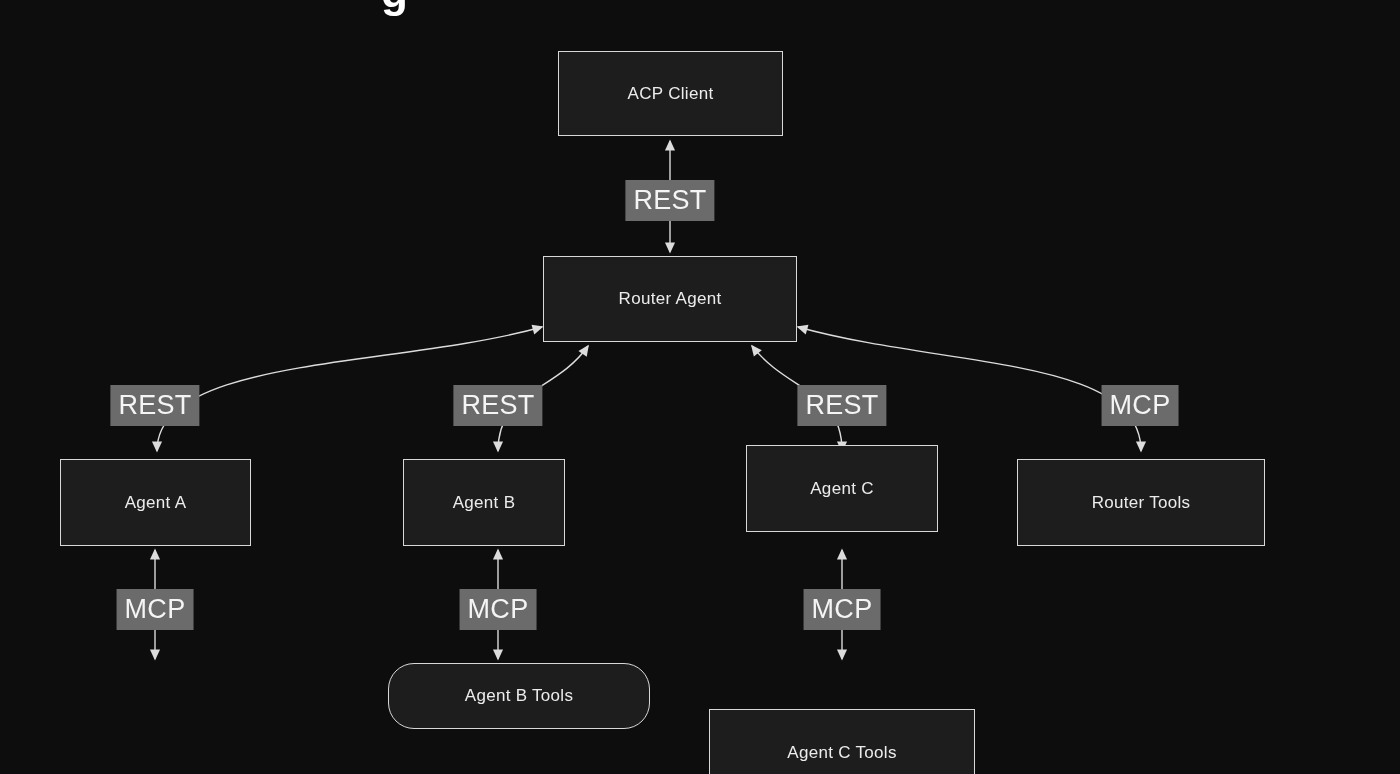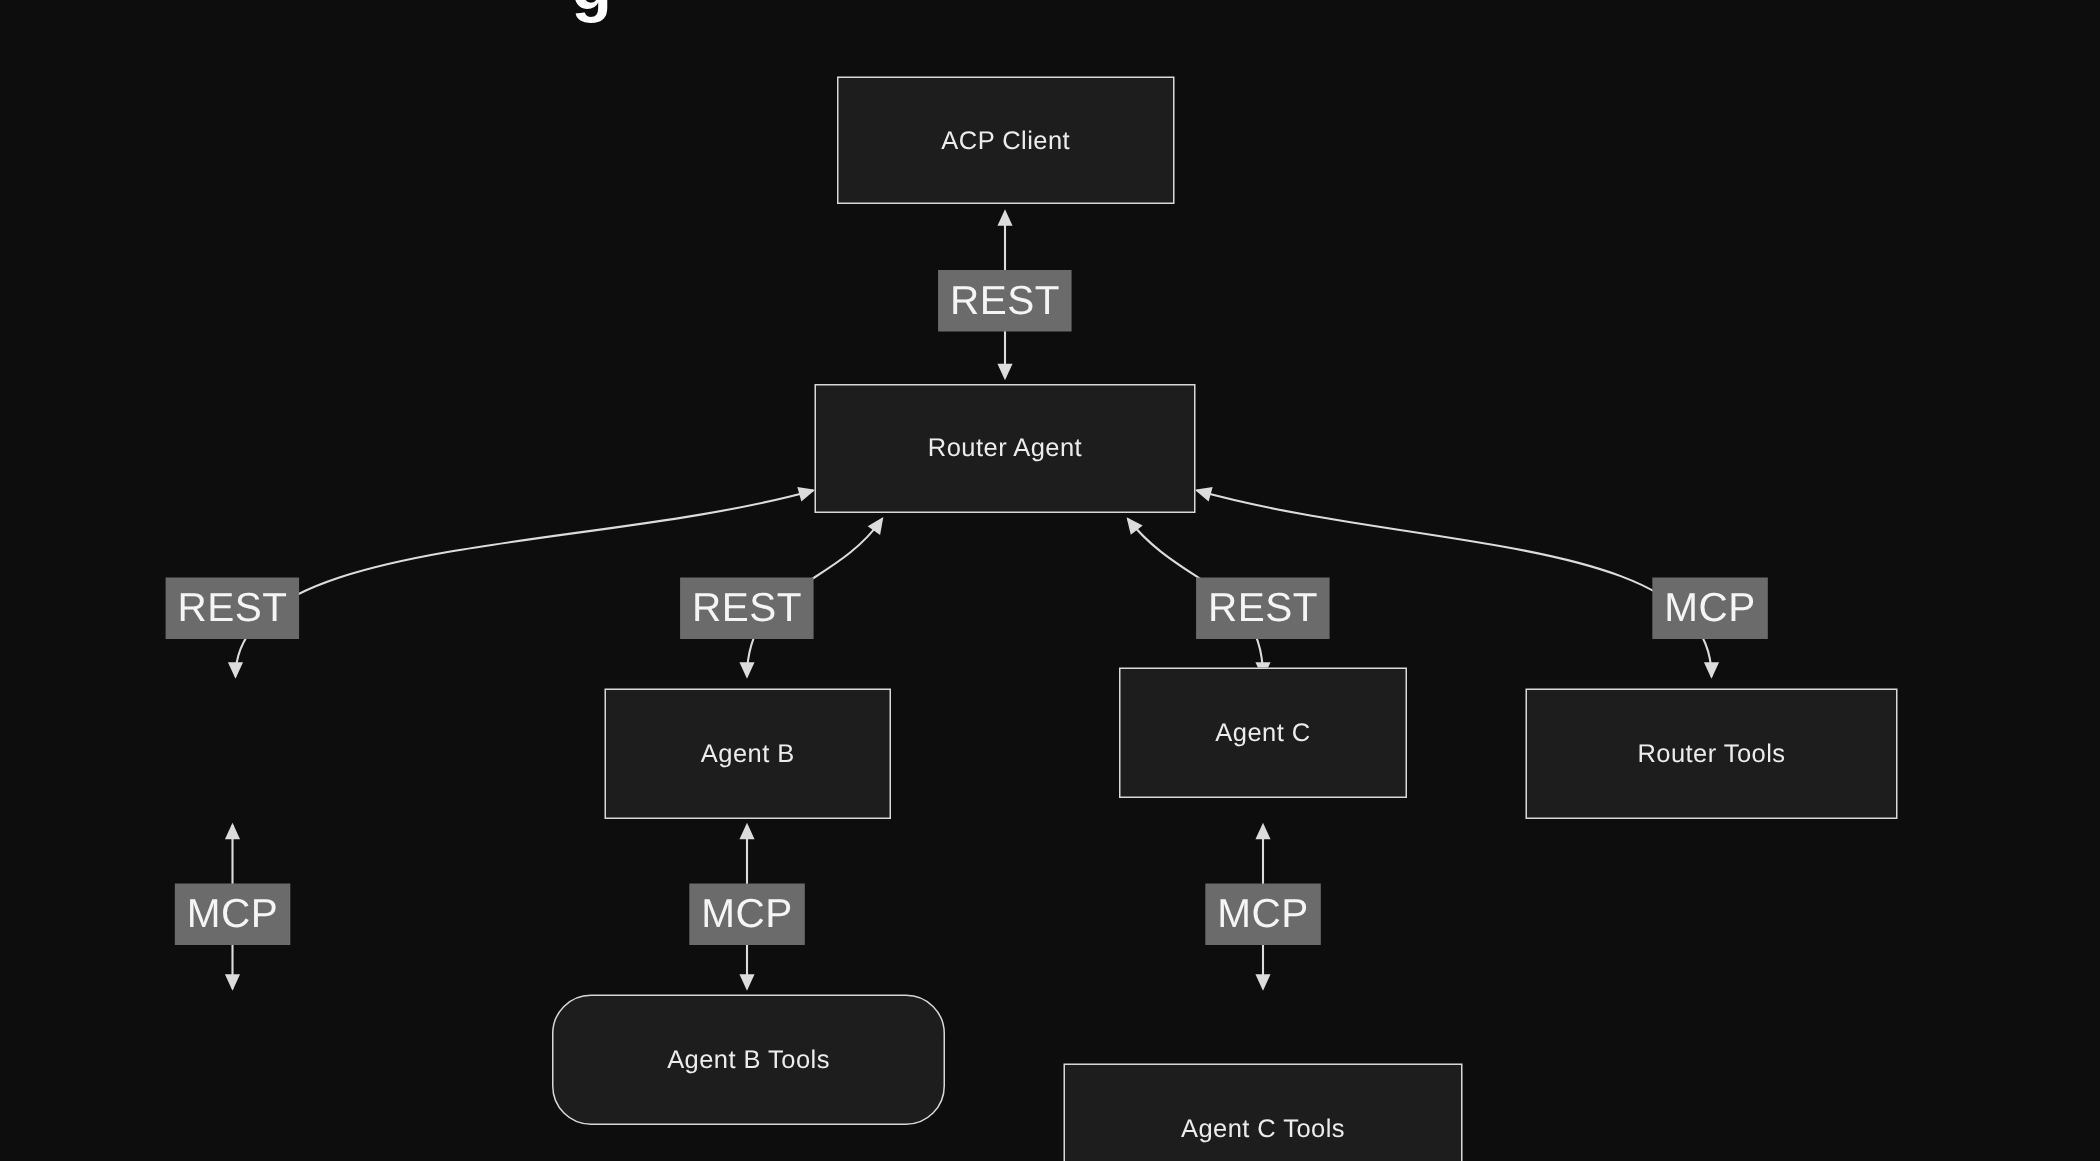--- a/index.html
+++ b/index.html
@@ -57,35 +57,38 @@
   </svg>
 
   <div class="node" style="left:558px; top:51px; width:225px; height:85px;">
     <span>ACP Client</span>
   </div>
 
   <div class="node" style="left:543px; top:256px; width:254px; height:86px;">
     <span>Router Agent</span>
   </div>
 
+  <div class="node" style="left:60px; top:459px; width:191px; height:87px;">
+    <span>Agent A</span>
+  </div>
 
-  <div class="node" style="left:403px; top:459px; width:191px; height:87px;">
+  <div class="node" style="left:403px; top:459px; width:162px; height:87px;">
     <span>Agent B</span>
   </div>
 
   <div class="node" style="left:746px; top:445px; width:192px; height:87px;">
     <span>Agent C</span>
   </div>
 
   <div class="node" style="left:1017px; top:459px; width:248px; height:87px;justify-content:center;">
     <span>Router Tools</span>
   </div>
 
 
-  <div class="node" style="left:368px; top:663px; width:262px; height:87px;border-radius:26px;">
+  <div class="node" style="left:388px; top:663px; width:262px; height:66px;border-radius:26px;">
     <span>Agent B Tools</span>
   </div>
 
   <div class="node" style="left:709px; top:663px; width:266px; height:87px;margin-top:46px;">
     <span>Agent C Tools</span>
   </div>
 
   <div class="chip" style="left:670px; top:180px;">REST</div>
   <div class="chip" style="left:155px; top:385px;">REST</div>
   <div class="chip" style="left:498px; top:385px;">REST</div>

